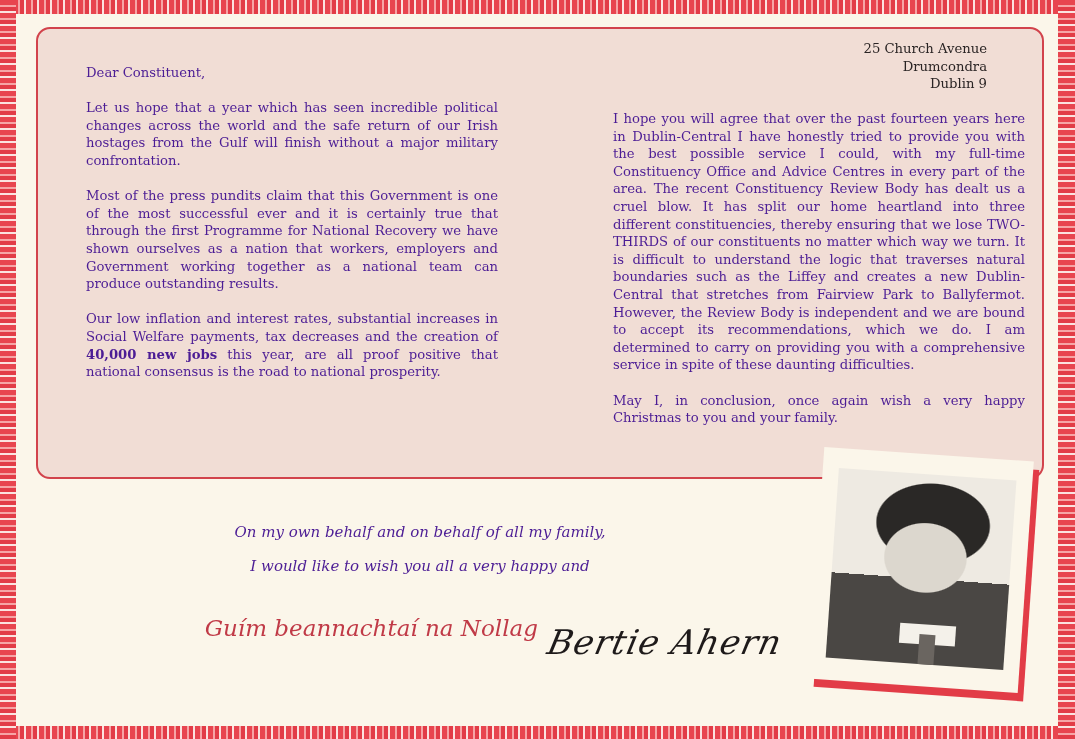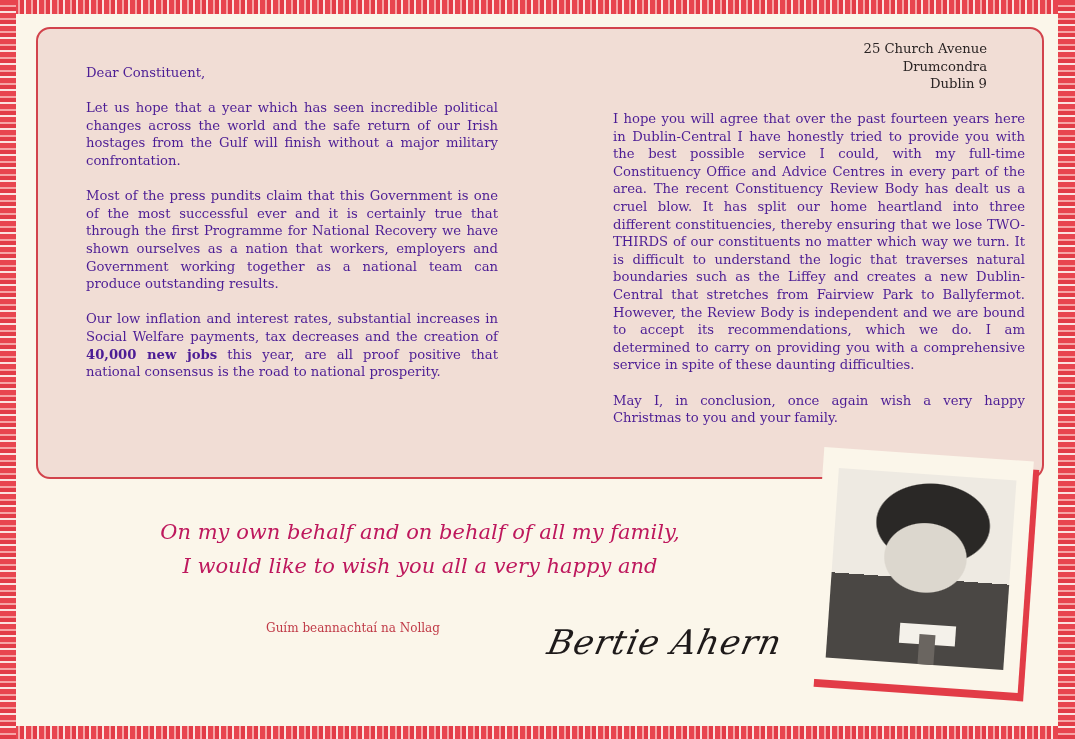--- a/index.html
+++ b/index.html
@@ -23,22 +23,22 @@
   .salutation { margin:0 0 17.6px 0; }
   .bold { font-weight:bold; }
   .photo-wrap { position:absolute; left:808px; top:446px; width:236px; height:262px; }
   .photo-frame { position:absolute; left:8px; top:8px; width:210px; height:232px; background:#fbf6ea; transform:rotate(4deg); box-shadow: 6px 8px 0 #e23c47; }
   .photo { position:absolute; left:16px; top:20px; width:178px; height:190px; background:
     radial-gradient(ellipse 38% 30% at 52% 44%, #dcd7ce 0 60%, transparent 62%),
     radial-gradient(ellipse 45% 30% at 55% 26%, #2a2826 0 70%, transparent 72%),
     linear-gradient(180deg, #eeeae2 0 55%, #4a4744 55% 100%); }
   .photo-tie { position:absolute; left:92px; top:160px; width:16px; height:30px; background:#6a6560; }
   .photo-collar { position:absolute; left:72px; top:150px; width:56px; height:20px; background:#f4f1ea; }
-  .greeting { position:absolute; left:110px; top:515px; width:620px; text-align:center; font-family:"DejaVu Serif", serif; font-style:italic; font-size:21px; line-height:34px; color:#be185d; }
-  .irish { position:absolute; left:168px; top:614px; width:370px; text-align:center; font-family:"DejaVu Serif", serif; font-size:12px; line-height:28px; color:#c03a47; }
+  .greeting { position:absolute; left:110px; top:515px; width:620px; text-align:center; font-family:"DejaVu Serif", serif; font-style:italic; font-size:15px; line-height:34px; color:#4c1d95; }
+  .irish { position:absolute; left:168px; top:614px; width:370px; text-align:right; font-family:"DejaVu Serif", serif; font-style:italic; font-size:23px; line-height:28px; color:#c03a47; }
   .signature { position:absolute; left:545px; top:622px; width:260px; height:70px; font-family:"DejaVu Serif", serif; font-style:italic; font-size:34px; color:#1e1a1a; transform:skewX(-12deg); letter-spacing:1px; }
 </style>
 </head>
 <body>
 
 <div class="border-top"></div>
 <div class="border-bottom"></div>
 <div class="border-left"></div>
 <div class="border-right"></div>
 

